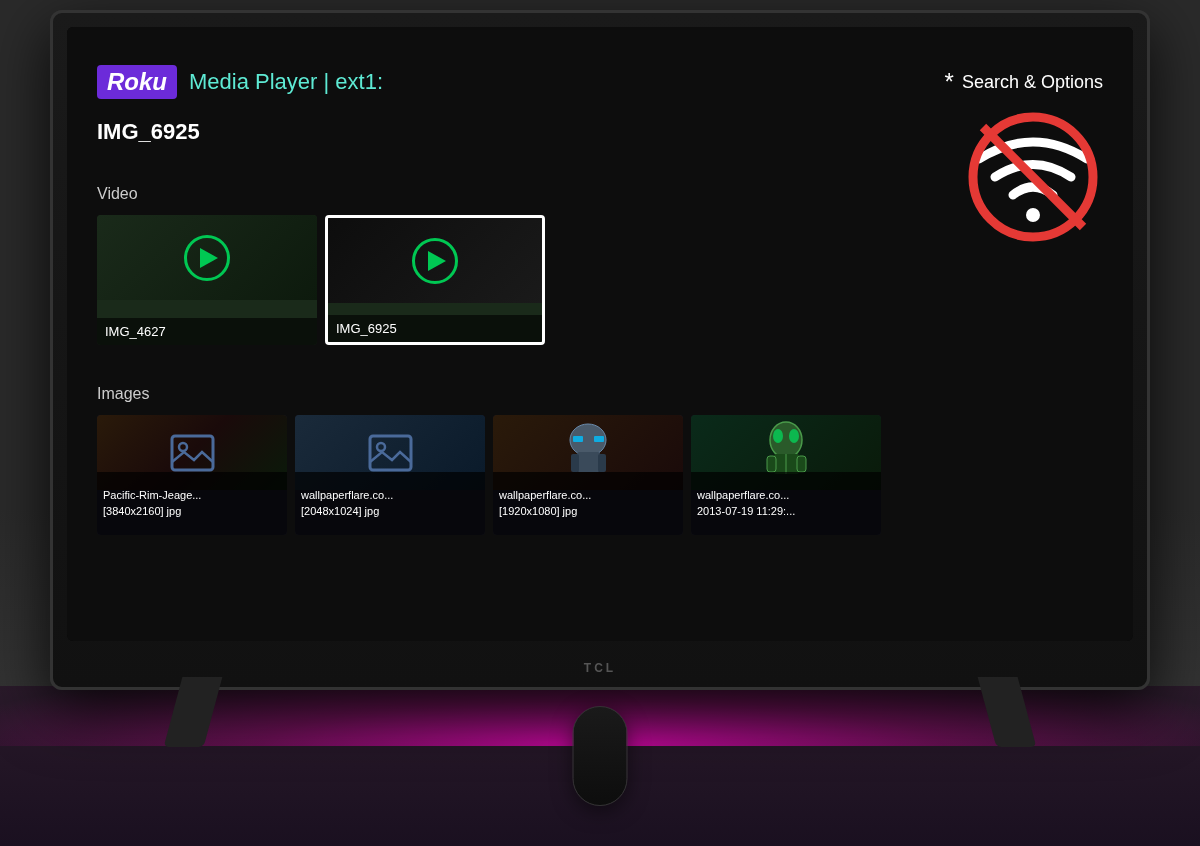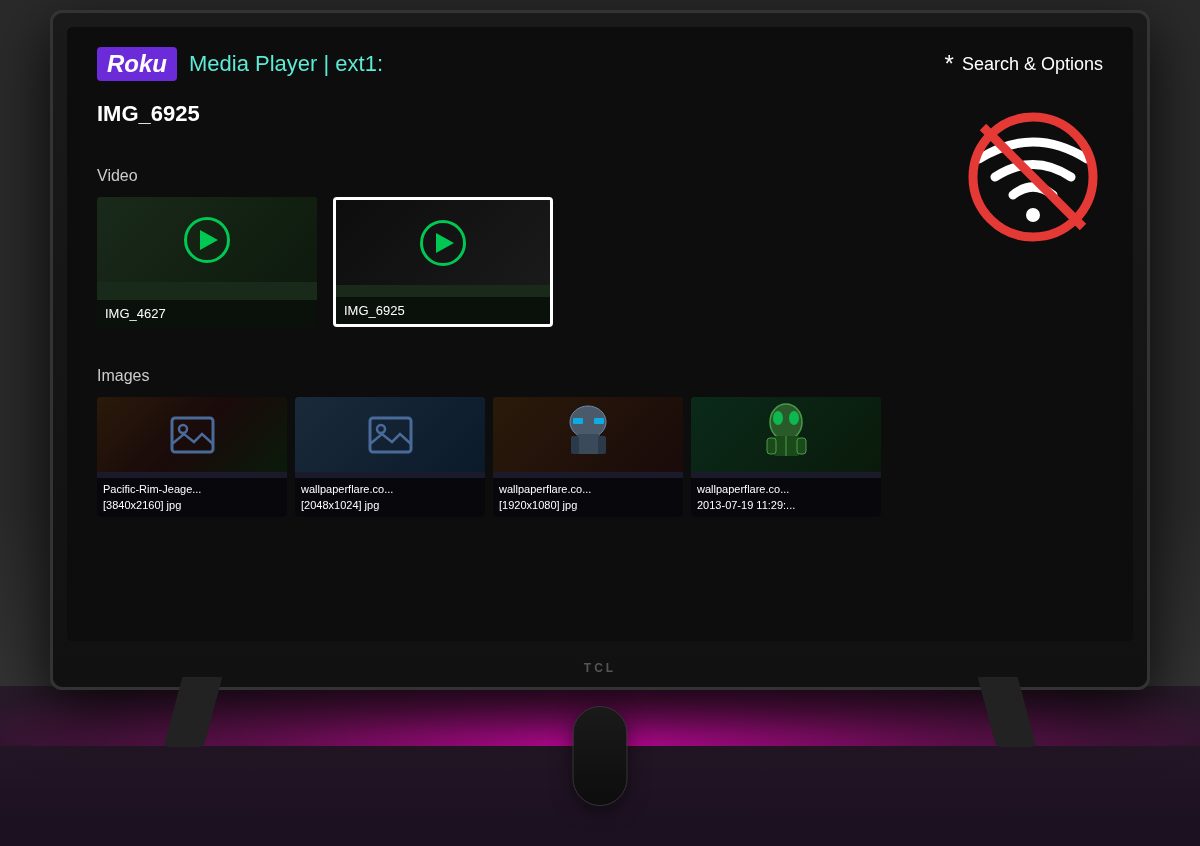--- a/index.html
+++ b/index.html
@@ -136,20 +136,21 @@
       padding: 20px 30px;
       position: relative;
     }
 
     
     .header {
       display: flex;
       align-items: center;
       justify-content: space-between;
       margin-bottom: 20px;
+      margin-top: 18px;
     }
 
     .header-left {
       display: flex;
       align-items: center;
       gap: 12px;
     }
 
     .roku-logo {
       color: white;
@@ -208,21 +209,21 @@
       color: #ccc;
       font-size: 16px;
       margin-bottom: 12px;
       font-weight: normal;
       margin-top: 40px;
     }
 
     
     .video-grid {
       display: flex;
-      gap: 16px;
+      gap: 8px;
       margin-bottom: 24px;
     }
 
     
     .video-thumb {
       width: 220px;
       height: 130px;
       background: #1a2a1a;
       border-radius: 4px;
       position: relative;
@@ -309,21 +310,21 @@
 
     .wallpaper1-bg {
       background: linear-gradient(135deg, #1a2a3a 0%, #0a1a2a 100%);
     }
 
     .image-thumb-label {
       position: absolute;
       bottom: 0;
       left: 0;
       width: 100%;
-      padding: 4px 6px;
+      padding: 16px 6px;
       color: white;
       font-size: 11px;
       background: rgba(0,0,0,0.7);
       line-height: 1.4;
     }
   </style>
 </head>
 <body>
 
 <div class="room-bg"></div>

